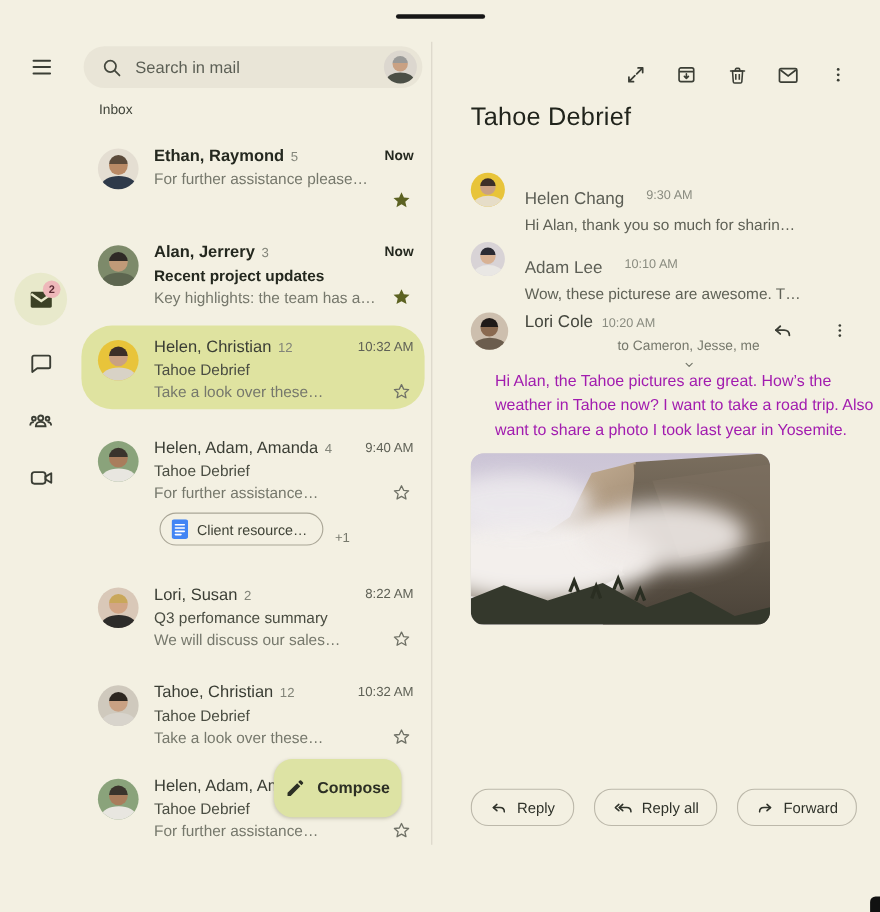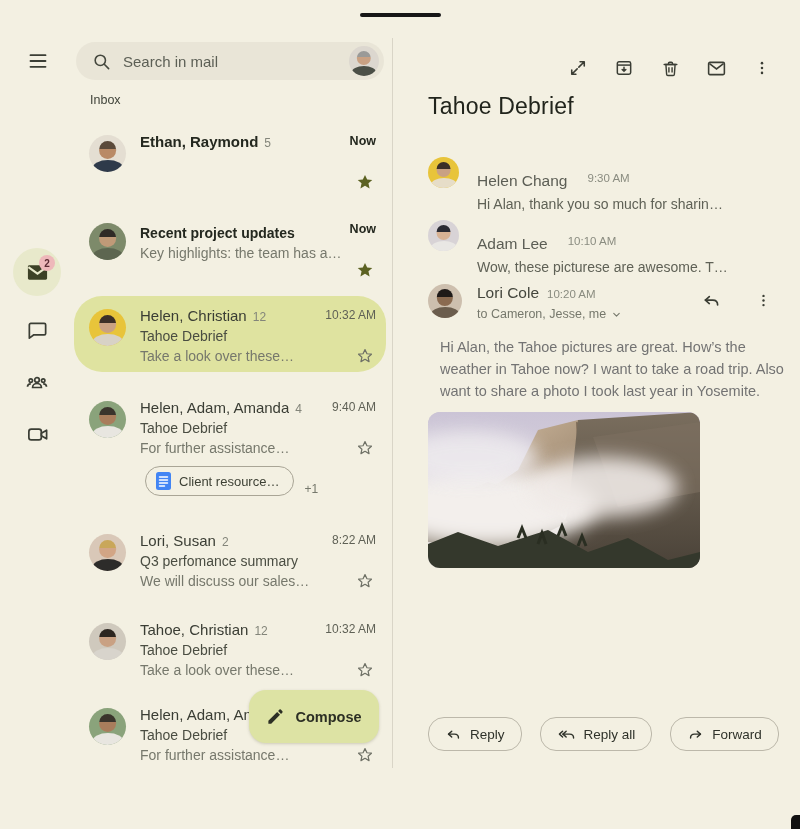--- a/index.html
+++ b/index.html
@@ -46,21 +46,21 @@
   .email-row.unread .email-time{font-weight:700;color:#24281f;font-size:12.5px;}
   .email-star{position:absolute;right:12px;bottom:4px;width:18px;height:18px;cursor:pointer;}
   .selected-pill{position:absolute;left:74px;top:296px;width:312px;height:76px;border-radius:28px;background:#dfe3a0;}
 
   .chip-row{position:absolute;left:145px;top:466px;display:flex;align-items:flex-end;gap:10px;}
   .attach-chip{display:flex;align-items:center;gap:8px;height:30px;padding:0 14px 0 10px;border:1.5px solid #a9a596;border-radius:16px;cursor:pointer;}
   .attach-chip-label{font-size:13px;color:#3e4135;}
   .chip-extra{font-size:12px;color:#76786c;}
 
   
-  .compose-fab{position:absolute;left:249px;top:690px;width:130px;height:53px;border-radius:17px;background:#dde3a4;display:flex;align-items:center;justify-content:center;gap:10px;cursor:pointer;box-shadow:0 1px 3px rgba(90,90,60,.25);}
+  .compose-fab{position:absolute;left:249px;top:690px;width:116px;height:53px;border-radius:17px;background:#dde3a4;display:flex;align-items:center;justify-content:center;gap:10px;cursor:pointer;box-shadow:0 1px 3px rgba(90,90,60,.25);}
   .compose-label{font-size:14.5px;font-weight:600;color:#2c2f24;}
 
   
   .pane-divider{position:absolute;left:392px;top:38px;width:1px;height:730px;background:#d9d5c7;}
 
   
   .thread-toolbar{position:absolute;top:56px;display:flex;}
   .tool-btn{width:24px;height:24px;display:flex;align-items:center;justify-content:center;cursor:pointer;}
   .thread-title{position:absolute;left:428px;top:93px;font-size:23px;font-weight:500;color:#21241c;letter-spacing:.2px;}
 
@@ -68,24 +68,24 @@
   .msg-collapsed .avatar{position:absolute;left:0;top:2px;width:31px;height:31px;}
   .msg-head{margin-left:49px;display:flex;align-items:flex-start;gap:20px;margin-top:17px;}
   .msg-from{font-size:15.5px;color:#5c5e55;}
   .msg-time{font-size:11.5px;color:#8a8c80;}
   .msg-snippet{margin-left:49px;margin-top:6px;font-size:14px;color:#5f6156;white-space:nowrap;}
 
   .msg-expanded-head{position:absolute;left:428px;top:284px;width:347px;}
   .msg-expanded-head .avatar{position:absolute;left:0;top:0;width:34px;height:34px;}
   .msg-exp-from-line{margin-left:49px;display:flex;align-items:baseline;gap:8px;}
   .msg-exp-from{font-size:15.5px;color:#44463d;}
-  .msg-recipients{margin-left:49px;margin-top:5px;font-size:12.5px;color:#76786c;display:flex;align-items:center;gap:5px;cursor:pointer;}
+  .msg-recipients{margin-left:49px;margin-top:5px;font-size:12.5px;color:#76786c;display:flex;align-items:center;gap:5px;cursor:pointer;flex-direction:column;}
   .msg-head-actions{position:absolute;right:0;top:4px;display:flex;gap:28px;}
 
-  .msg-body{position:absolute;left:440px;top:336px;width:345px;font-size:14.5px;line-height:22px;color:#737373;}
+  .msg-body{position:absolute;left:450px;top:336px;width:345px;font-size:14.5px;line-height:22px;color:#a21caf;}
 
   .photo-frame{position:absolute;left:428px;top:412px;width:272px;height:156px;border-radius:12px;overflow:hidden;background:#cfc8d2;}
 
   .thread-actions{position:absolute;left:428px;top:717px;display:flex;gap:18px;}
   .action-btn{height:32px;border:1px solid #bcb8aa;border-radius:16px;background:transparent;display:flex;align-items:center;gap:8px;padding:16px 16px;font-size:13.5px;color:#2f322a;cursor:pointer;font-family:inherit;}
 
   
   .taskbar{position:absolute;left:0;bottom:0;width:800px;height:56px;}
 </style>
 </head>
@@ -140,32 +140,37 @@
 
 <div class="selected-pill"></div>
 
 <div class="email-row unread" style="top:133px;">
   <div class="avatar" style="--bg:#e4ded2;--hair:#5b4a3a;--skin:#b98a66;--shirt:#2e3a4a;"></div>
   <div class="email-main">
     <div class="email-sender-line">
         <span class="email-sender">Ethan, Raymond</span>
         <span class="email-count">5</span>
       </div>
+    <div class="email-snippet">For further assistance please…</div>
   </div>
   <span class="email-time">Now</span>
   <span class="email-star">
       <svg width="18" height="18" viewBox="0 0 24 24">
         <path fill="#5c6222" d="M12 2.5l2.9 6.1 6.8.7-5.1 4.5 1.5 6.7L12 17l-6.1 3.5 1.5-6.7-5.1-4.5 6.8-.7z"></path>
       </svg>
     </span>
 </div>
 
 <div class="email-row unread" style="top:221px;">
   <div class="avatar" style="--bg:#7d8a6a;--hair:#2f2a26;--skin:#c09a78;--shirt:#5d6650;"></div>
   <div class="email-main">
+    <div class="email-sender-line">
+        <span class="email-sender">Alan, Jerrery</span>
+        <span class="email-count">3</span>
+      </div>
     <div class="email-subject">Recent project updates</div>
     <div class="email-snippet">Key highlights: the team has a…</div>
   </div>
   <span class="email-time">Now</span>
   <span class="email-star">
       <svg width="18" height="18" viewBox="0 0 24 24">
         <path fill="#5c6222" d="M12 2.5l2.9 6.1 6.8.7-5.1 4.5 1.5 6.7L12 17l-6.1 3.5 1.5-6.7-5.1-4.5 6.8-.7z"></path>
       </svg>
     </span>
 </div>

